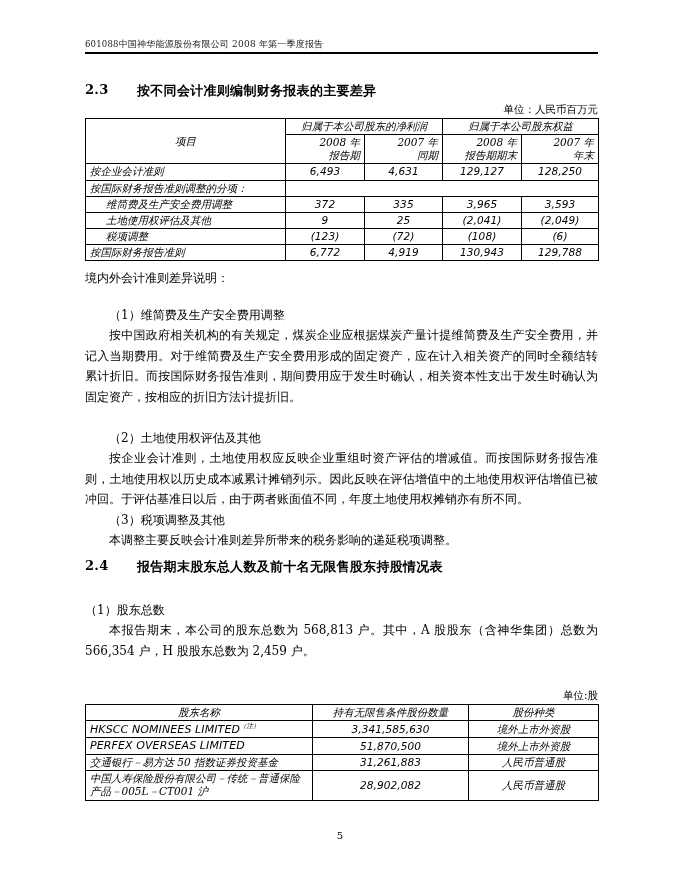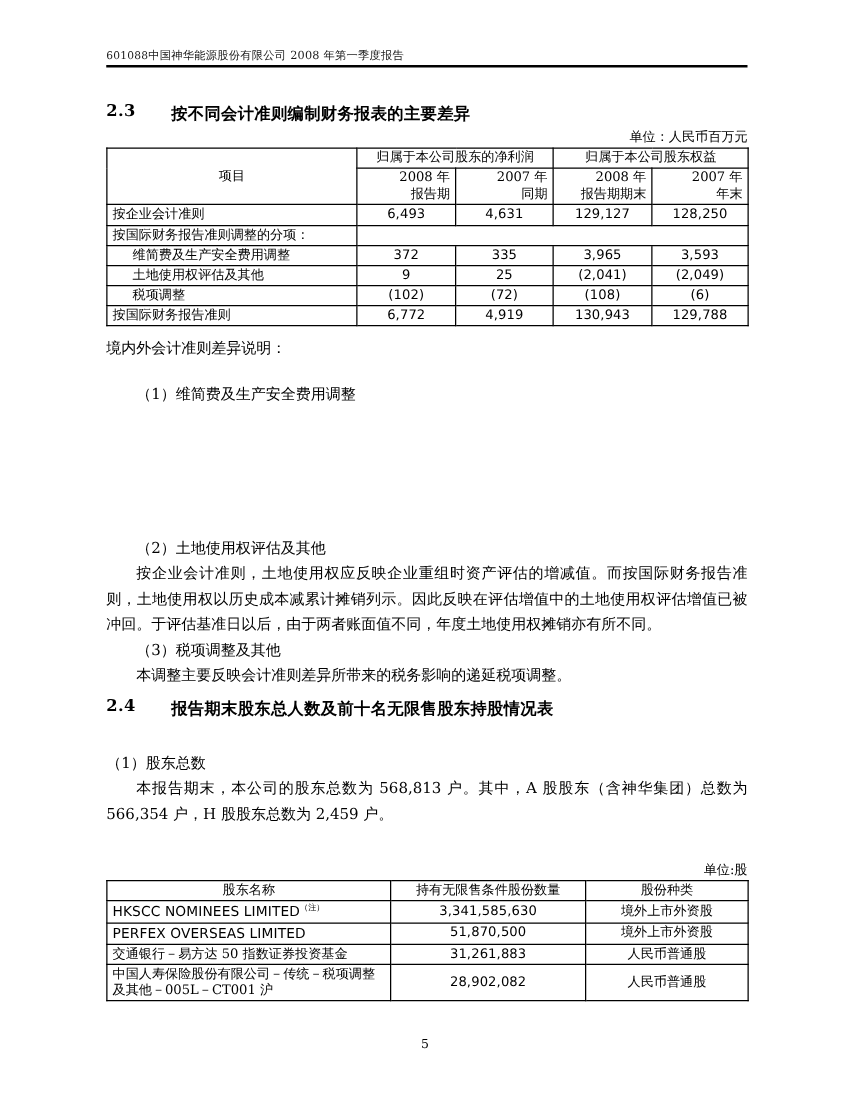--- a/index.html
+++ b/index.html
@@ -72,20 +72,21 @@
     border-collapse: collapse;
     font-size: 10.5px;
     table-layout: fixed;
   }
   table.doc td, table.doc th {
     border: 1px solid #000;
     padding: 1px 4px;
     font-weight: normal;
     vertical-align: middle;
     line-height: 1.25;
+    font-style: italic;
   }
   table.doc .ctr { text-align: center; }
   table.doc .rgt { text-align: center; }
   table.doc .lft { text-align: left; }
   .num {
     font-family: "DejaVu Sans", "Liberation Sans", sans-serif;
     font-size: 10.5px;
     letter-spacing: 0.1px;
   }
   .nowrap { white-space: nowrap; }
@@ -205,38 +206,39 @@
         </tr>
         <tr>
           <td class="lft nowrap indent1">土地使用权评估及其他</td>
           <td class="rgt num">9</td>
           <td class="rgt num">25</td>
           <td class="rgt num">(2,041)</td>
           <td class="rgt num">(2,049)</td>
         </tr>
         <tr>
           <td class="lft nowrap indent1">税项调整</td>
-          <td class="rgt num">(102)</td>
+          <td class="rgt num">(123)</td>
           <td class="rgt num">(72)</td>
           <td class="rgt num">(108)</td>
           <td class="rgt num">(6)</td>
         </tr>
         <tr>
           <td class="lft nowrap">按国际财务报告准则</td>
           <td class="rgt num">6,772</td>
           <td class="rgt num">4,919</td>
           <td class="rgt num">130,943</td>
           <td class="rgt num">129,788</td>
         </tr>
       </tbody>
   </table>
 
   <div class="para noind" style="top:268px;">境内外会计准则差异说明：</div>
 
   <div class="para ind1" style="top:305px;">（1）维简费及生产安全费用调整</div>
+  <div class="para ind2" style="top:325px;">按中国政府相关机构的有关规定，煤炭企业应根据煤炭产量计提维简费及生产安全费用，并记入当期费用。对于维简费及生产安全费用形成的固定资产，应在计入相关资产的同时全额结转累计折旧。而按国际财务报告准则，期间费用应于发生时确认，相关资本性支出于发生时确认为固定资产，按相应的折旧方法计提折旧。</div>
 
   <div class="para ind1" style="top:428px;">（2）土地使用权评估及其他</div>
   <div class="para ind2" style="top:448px;">按企业会计准则，土地使用权应反映企业重组时资产评估的增减值。而按国际财务报告准则，土地使用权以历史成本减累计摊销列示。因此反映在评估增值中的土地使用权评估增值已被冲回。于评估基准日以后，由于两者账面值不同，年度土地使用权摊销亦有所不同。</div>
 
   <div class="para ind1" style="top:510px;">（3）税项调整及其他</div>
   <div class="para ind2" style="top:530px;">本调整主要反映会计准则差异所带来的税务影响的递延税项调整。</div>
 
   <div class="sec-heading" style="top:558px;">
     <span class="sec-num">2.4</span>
     <span class="sec-title">报告期末股东总人数及前十名无限售股东持股情况表</span>
@@ -271,21 +273,21 @@
           <td class="lft"><span class="coname">PERFEX OVERSEAS LIMITED</span></td>
           <td class="rgt num">51,870,500</td>
           <td class="ctr">境外上市外资股</td>
         </tr>
         <tr>
           <td class="lft"><span>交通银行－易方达 50 指数证券投资基金</span></td>
           <td class="rgt num">31,261,883</td>
           <td class="ctr">人民币普通股</td>
         </tr>
         <tr>
-          <td class="lft"><span>中国人寿保险股份有限公司－传统－税项调整及其他－005L－CT001 沪</span></td>
+          <td class="lft"><span>中国人寿保险股份有限公司－传统－普通保险产品－005L－CT001 沪</span></td>
           <td class="rgt num">28,902,082</td>
           <td class="ctr">人民币普通股</td>
         </tr>
       </tbody>
   </table>
 
   <div class="pagenum">5</div>
 
 </div>
 

